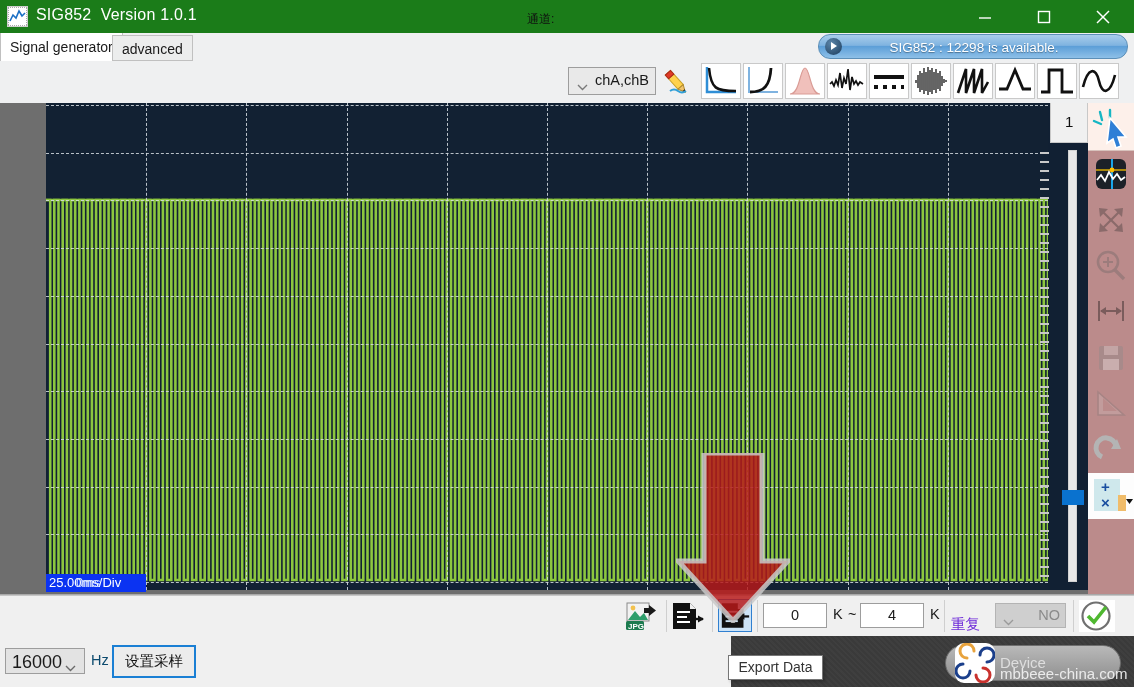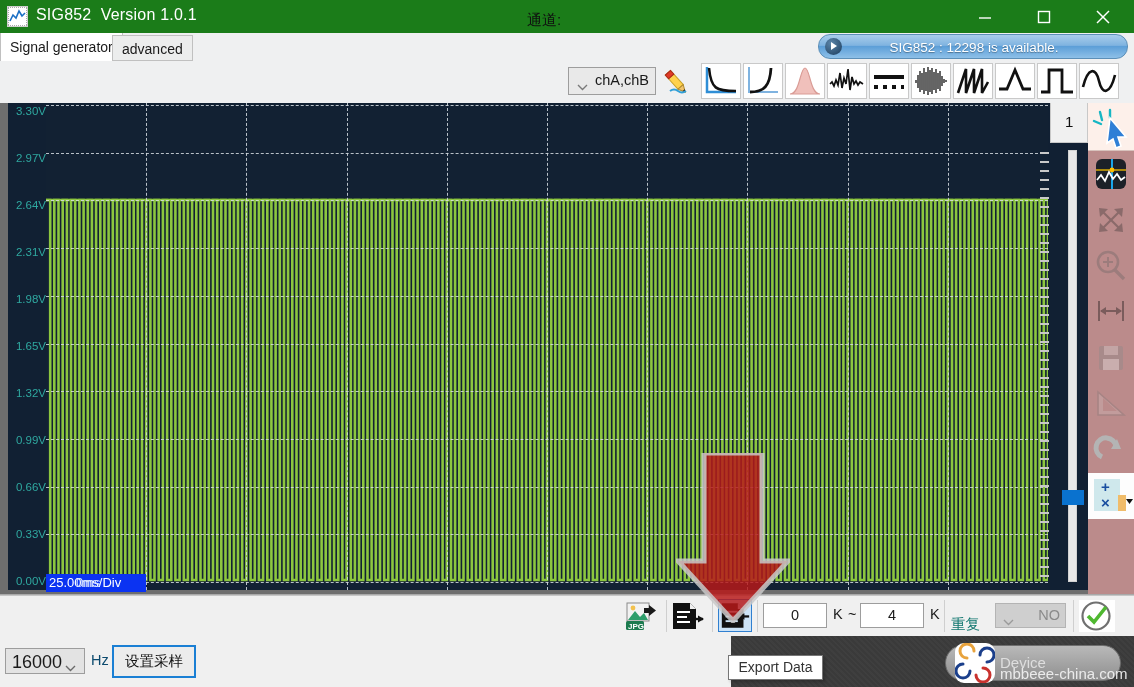--- a/index.html
+++ b/index.html
@@ -33,21 +33,21 @@
           border:1px solid #5c8fb8;box-sizing:border-box;}
   #notify-dot{position:absolute;left:6px;top:3px;width:17px;height:17px;border-radius:50%;
      background:radial-gradient(circle at 35% 30%,#5a84a8,#1c3c5c);}
   #notify-dot::after{content:"";position:absolute;left:6px;top:4px;border-left:6px solid #fff;
      border-top:4px solid transparent;border-bottom:4px solid transparent;}
   #notify-text{position:absolute;left:0;top:0;width:310px;height:25px;line-height:25px;text-align:center;
      font-size:13.5px;color:#ffffff;text-shadow:0 1px 1px rgba(0,0,0,.35);}
   
   #toolbar{position:absolute;left:0;top:62px;width:1134px;height:41px;background:#eff0f1;
            border-bottom:1px solid #b9b9b9;}
-  #ch-label{position:absolute;left:527px;top:11px;font-size:15px;color:#101010;}
+  #ch-label{position:absolute;left:527px;top:11px;font-size:12px;color:#101010;}
   #ch-combo{position:absolute;left:568px;top:67px;width:88px;height:28px;background:#e9e9e9;
             border:1px solid #9d9d9d;box-sizing:border-box;}
   #ch-combo .cv{position:absolute;right:6px;top:4px;font-size:14.5px;color:#1a1a1a;}
   #ch-combo .ca{position:absolute;left:8px;top:9px;}
   #pen-btn{position:absolute;left:663px;top:64px;width:34px;height:34px;}
   .wavebtn{position:absolute;top:63px;width:40px;height:36px;background:#ffffff;border:1px solid #c9c9c9;
            box-sizing:border-box;}
   
   #chartwrap{position:absolute;left:0;top:103px;width:1088px;height:492px;background:#6e6e6e;}
   #yaxis{position:absolute;left:8px;top:0;width:38px;height:487px;background:#112033;}
@@ -80,21 +80,21 @@
   #exp2-btn{position:absolute;left:718px;top:599px;width:34px;height:33px;background:#cce3f7;
             border:1px solid #2f7fd0;box-sizing:border-box;}
   .numbox{position:absolute;top:603px;width:64px;height:25px;background:#ffffff;border:1px solid #9d9d9d;
           box-sizing:border-box;text-align:center;line-height:23px;font-size:14.5px;color:#1a1a1a;}
   #num-a{left:763px;}
   #num-b{left:860px;}
   .kunit{position:absolute;top:606px;font-size:14.5px;color:#1a1a1a;}
   #k-a{left:833px;}
   #tilde{position:absolute;left:848px;top:606px;font-size:14.5px;color:#1a1a1a;}
   #k-b{left:930px;}
-  #rep-label{position:absolute;left:951px;top:615px;font-size:14.5px;color:#0f766e;}
+  #rep-label{position:absolute;left:951px;top:615px;font-size:14.5px;color:#6d28d9;}
   #rep-combo{position:absolute;left:995px;top:603px;width:71px;height:25px;background:#cfcfcf;
              border:1px solid #b4b4b4;box-sizing:border-box;}
   #rep-combo .rv{position:absolute;right:5px;top:3px;font-size:14.5px;color:#8a8a8a;}
   #rep-combo .ra{position:absolute;left:7px;top:8px;}
   #ok-btn{position:absolute;left:1079px;top:600px;width:36px;height:32px;background:#fff;}
   
   #footer{position:absolute;left:0;top:636px;width:1134px;height:51px;background:#f0f0f0;}
   #footer-dark{position:absolute;left:731px;top:636px;width:403px;height:51px;
      background:#3a3a3a;
      background-image:repeating-linear-gradient(45deg,rgba(255,255,255,.025) 0 2px,transparent 2px 4px);}
@@ -248,33 +248,20 @@
     <polyline points="3,28 3,28 11,28 11,6 24,6 24,28 35,28" fill="none" stroke="#111" stroke-width="2.8"></polyline>
   </svg>
 </div>
 <div class="wavebtn" style="left:1079px">
   <svg width="38" height="34" viewBox="0 0 38 34">
     <path d="M3 23 C 8 3, 16 3, 19 17 C 22 31, 30 31, 35 11" fill="none" stroke="#111" stroke-width="2.6"></path>
   </svg>
 </div>
 
 <div id="chartwrap">
-  <div id="yaxis">
-      <div class="ytick" style="top: 2px;">3.30V</div>
-      <div class="ytick" style="top: 49px;">2.97V</div>
-      <div class="ytick" style="top: 96px;">2.64V</div>
-      <div class="ytick" style="top: 143px;">2.31V</div>
-      <div class="ytick" style="top: 190px;">1.98V</div>
-      <div class="ytick" style="top: 237px;">1.65V</div>
-      <div class="ytick" style="top: 284px;">1.32V</div>
-      <div class="ytick" style="top: 331px;">0.99V</div>
-      <div class="ytick" style="top: 378px;">0.66V</div>
-      <div class="ytick" style="top: 425px;">0.33V</div>
-      <div class="ytick" style="top: 472px;">0.00V</div>
-    </div>
   <div id="plot">
     <svg id="wave" viewBox="0 0 1002 487" preserveAspectRatio="none">
         <line x1="0" x2="1002" y1="97" y2="97" stroke="#8cc63f" stroke-width="2.4"></line>
         <path d="M 0 97.0 L 4.2 97.0 L 4.2 477.0 L 8.3 477.0 L 8.3 97.0 L 12.5 97.0 L 12.5 477.0 L 16.7 477.0 L 16.7 97.0 L 20.9 97.0 L 20.9 477.0 L 25.0 477.0 L 25.0 97.0 L 29.2 97.0 L 29.2 477.0 L 33.4 477.0 L 33.4 97.0 L 37.6 97.0 L 37.6 477.0 L 41.8 477.0 L 41.8 97.0 L 45.9 97.0 L 45.9 477.0 L 50.1 477.0 L 50.1 97.0 L 54.3 97.0 L 54.3 477.0 L 58.4 477.0 L 58.4 97.0 L 62.6 97.0 L 62.6 477.0 L 66.8 477.0 L 66.8 97.0 L 71.0 97.0 L 71.0 477.0 L 75.1 477.0 L 75.1 97.0 L 79.3 97.0 L 79.3 477.0 L 83.5 477.0 L 83.5 97.0 L 87.7 97.0 L 87.7 477.0 L 91.8 477.0 L 91.8 97.0 L 96.0 97.0 L 96.0 477.0 L 100.2 477.0 L 100.2 97.0 L 104.4 97.0 L 104.4 477.0 L 108.5 477.0 L 108.5 97.0 L 112.7 97.0 L 112.7 477.0 L 116.9 477.0 L 116.9 97.0 L 121.1 97.0 L 121.1 477.0 L 125.3 477.0 L 125.3 97.0 L 129.4 97.0 L 129.4 477.0 L 133.6 477.0 L 133.6 97.0 L 137.8 97.0 L 137.8 477.0 L 141.9 477.0 L 141.9 97.0 L 146.1 97.0 L 146.1 477.0 L 150.3 477.0 L 150.3 97.0 L 154.5 97.0 L 154.5 477.0 L 158.7 477.0 L 158.7 97.0 L 162.8 97.0 L 162.8 477.0 L 167.0 477.0 L 167.0 97.0 L 171.2 97.0 L 171.2 477.0 L 175.3 477.0 L 175.3 97.0 L 179.5 97.0 L 179.5 477.0 L 183.7 477.0 L 183.7 97.0 L 187.9 97.0 L 187.9 477.0 L 192.0 477.0 L 192.0 97.0 L 196.2 97.0 L 196.2 477.0 L 200.4 477.0 L 200.4 97.0 L 204.6 97.0 L 204.6 477.0 L 208.8 477.0 L 208.8 97.0 L 212.9 97.0 L 212.9 477.0 L 217.1 477.0 L 217.1 97.0 L 221.3 97.0 L 221.3 477.0 L 225.4 477.0 L 225.4 97.0 L 229.6 97.0 L 229.6 477.0 L 233.8 477.0 L 233.8 97.0 L 238.0 97.0 L 238.0 477.0 L 242.1 477.0 L 242.1 97.0 L 246.3 97.0 L 246.3 477.0 L 250.5 477.0 L 250.5 97.0 L 254.7 97.0 L 254.7 477.0 L 258.8 477.0 L 258.8 97.0 L 263.0 97.0 L 263.0 477.0 L 267.2 477.0 L 267.2 97.0 L 271.4 97.0 L 271.4 477.0 L 275.6 477.0 L 275.6 97.0 L 279.7 97.0 L 279.7 477.0 L 283.9 477.0 L 283.9 97.0 L 288.1 97.0 L 288.1 477.0 L 292.3 477.0 L 292.3 97.0 L 296.4 97.0 L 296.4 477.0 L 300.6 477.0 L 300.6 97.0 L 304.8 97.0 L 304.8 477.0 L 308.9 477.0 L 308.9 97.0 L 313.1 97.0 L 313.1 477.0 L 317.3 477.0 L 317.3 97.0 L 321.5 97.0 L 321.5 477.0 L 325.6 477.0 L 325.6 97.0 L 329.8 97.0 L 329.8 477.0 L 334.0 477.0 L 334.0 97.0 L 338.2 97.0 L 338.2 477.0 L 342.3 477.0 L 342.3 97.0 L 346.5 97.0 L 346.5 477.0 L 350.7 477.0 L 350.7 97.0 L 354.9 97.0 L 354.9 477.0 L 359.1 477.0 L 359.1 97.0 L 363.2 97.0 L 363.2 477.0 L 367.4 477.0 L 367.4 97.0 L 371.6 97.0 L 371.6 477.0 L 375.8 477.0 L 375.8 97.0 L 379.9 97.0 L 379.9 477.0 L 384.1 477.0 L 384.1 97.0 L 388.3 97.0 L 388.3 477.0 L 392.4 477.0 L 392.4 97.0 L 396.6 97.0 L 396.6 477.0 L 400.8 477.0 L 400.8 97.0 L 405.0 97.0 L 405.0 477.0 L 409.1 477.0 L 409.1 97.0 L 413.3 97.0 L 413.3 477.0 L 417.5 477.0 L 417.5 97.0 L 421.7 97.0 L 421.7 477.0 L 425.8 477.0 L 425.8 97.0 L 430.0 97.0 L 430.0 477.0 L 434.2 477.0 L 434.2 97.0 L 438.4 97.0 L 438.4 477.0 L 442.5 477.0 L 442.5 97.0 L 446.7 97.0 L 446.7 477.0 L 450.9 477.0 L 450.9 97.0 L 455.1 97.0 L 455.1 477.0 L 459.3 477.0 L 459.3 97.0 L 463.4 97.0 L 463.4 477.0 L 467.6 477.0 L 467.6 97.0 L 471.8 97.0 L 471.8 477.0 L 475.9 477.0 L 475.9 97.0 L 480.1 97.0 L 480.1 477.0 L 484.3 477.0 L 484.3 97.0 L 488.5 97.0 L 488.5 477.0 L 492.6 477.0 L 492.6 97.0 L 496.8 97.0 L 496.8 477.0 L 501.0 477.0 L 501.0 97.0 L 505.2 97.0 L 505.2 477.0 L 509.3 477.0 L 509.3 97.0 L 513.5 97.0 L 513.5 477.0 L 517.7 477.0 L 517.7 97.0 L 521.9 97.0 L 521.9 477.0 L 526.0 477.0 L 526.0 97.0 L 530.2 97.0 L 530.2 477.0 L 534.4 477.0 L 534.4 97.0 L 538.6 97.0 L 538.6 477.0 L 542.8 477.0 L 542.8 97.0 L 546.9 97.0 L 546.9 477.0 L 551.1 477.0 L 551.1 97.0 L 555.3 97.0 L 555.3 477.0 L 559.4 477.0 L 559.4 97.0 L 563.6 97.0 L 563.6 477.0 L 567.8 477.0 L 567.8 97.0 L 572.0 97.0 L 572.0 477.0 L 576.1 477.0 L 576.1 97.0 L 580.3 97.0 L 580.3 477.0 L 584.5 477.0 L 584.5 97.0 L 588.7 97.0 L 588.7 477.0 L 592.9 477.0 L 592.9 97.0 L 597.0 97.0 L 597.0 477.0 L 601.2 477.0 L 601.2 97.0 L 605.4 97.0 L 605.4 477.0 L 609.5 477.0 L 609.5 97.0 L 613.7 97.0 L 613.7 477.0 L 617.9 477.0 L 617.9 97.0 L 622.1 97.0 L 622.1 477.0 L 626.3 477.0 L 626.3 97.0 L 630.4 97.0 L 630.4 477.0 L 634.6 477.0 L 634.6 97.0 L 638.8 97.0 L 638.8 477.0 L 642.9 477.0 L 642.9 97.0 L 647.1 97.0 L 647.1 477.0 L 651.3 477.0 L 651.3 97.0 L 655.5 97.0 L 655.5 477.0 L 659.6 477.0 L 659.6 97.0 L 663.8 97.0 L 663.8 477.0 L 668.0 477.0 L 668.0 97.0 L 672.2 97.0 L 672.2 477.0 L 676.4 477.0 L 676.4 97.0 L 680.5 97.0 L 680.5 477.0 L 684.7 477.0 L 684.7 97.0 L 688.9 97.0 L 688.9 477.0 L 693.0 477.0 L 693.0 97.0 L 697.2 97.0 L 697.2 477.0 L 701.4 477.0 L 701.4 97.0 L 705.6 97.0 L 705.6 477.0 L 709.8 477.0 L 709.8 97.0 L 713.9 97.0 L 713.9 477.0 L 718.1 477.0 L 718.1 97.0 L 722.3 97.0 L 722.3 477.0 L 726.4 477.0 L 726.4 97.0 L 730.6 97.0 L 730.6 477.0 L 734.8 477.0 L 734.8 97.0 L 739.0 97.0 L 739.0 477.0 L 743.1 477.0 L 743.1 97.0 L 747.3 97.0 L 747.3 477.0 L 751.5 477.0 L 751.5 97.0 L 755.7 97.0 L 755.7 477.0 L 759.9 477.0 L 759.9 97.0 L 764.0 97.0 L 764.0 477.0 L 768.2 477.0 L 768.2 97.0 L 772.4 97.0 L 772.4 477.0 L 776.5 477.0 L 776.5 97.0 L 780.7 97.0 L 780.7 477.0 L 784.9 477.0 L 784.9 97.0 L 789.1 97.0 L 789.1 477.0 L 793.3 477.0 L 793.3 97.0 L 797.4 97.0 L 797.4 477.0 L 801.6 477.0 L 801.6 97.0 L 805.8 97.0 L 805.8 477.0 L 809.9 477.0 L 809.9 97.0 L 814.1 97.0 L 814.1 477.0 L 818.3 477.0 L 818.3 97.0 L 822.5 97.0 L 822.5 477.0 L 826.6 477.0 L 826.6 97.0 L 830.8 97.0 L 830.8 477.0 L 835.0 477.0 L 835.0 97.0 L 839.2 97.0 L 839.2 477.0 L 843.3 477.0 L 843.3 97.0 L 847.5 97.0 L 847.5 477.0 L 851.7 477.0 L 851.7 97.0 L 855.9 97.0 L 855.9 477.0 L 860.0 477.0 L 860.0 97.0 L 864.2 97.0 L 864.2 477.0 L 868.4 477.0 L 868.4 97.0 L 872.6 97.0 L 872.6 477.0 L 876.8 477.0 L 876.8 97.0 L 880.9 97.0 L 880.9 477.0 L 885.1 477.0 L 885.1 97.0 L 889.3 97.0 L 889.3 477.0 L 893.4 477.0 L 893.4 97.0 L 897.6 97.0 L 897.6 477.0 L 901.8 477.0 L 901.8 97.0 L 906.0 97.0 L 906.0 477.0 L 910.1 477.0 L 910.1 97.0 L 914.3 97.0 L 914.3 477.0 L 918.5 477.0 L 918.5 97.0 L 922.7 97.0 L 922.7 477.0 L 926.8 477.0 L 926.8 97.0 L 931.0 97.0 L 931.0 477.0 L 935.2 477.0 L 935.2 97.0 L 939.4 97.0 L 939.4 477.0 L 943.5 477.0 L 943.5 97.0 L 947.7 97.0 L 947.7 477.0 L 951.9 477.0 L 951.9 97.0 L 956.1 97.0 L 956.1 477.0 L 960.3 477.0 L 960.3 97.0 L 964.4 97.0 L 964.4 477.0 L 968.6 477.0 L 968.6 97.0 L 972.8 97.0 L 972.8 477.0 L 976.9 477.0 L 976.9 97.0 L 981.1 97.0 L 981.1 477.0 L 985.3 477.0 L 985.3 97.0 L 989.5 97.0 L 989.5 477.0 L 993.6 477.0 L 993.6 97.0 L 997.8 97.0 L 997.8 477.0 L 1002.0 477.0 L 1002.0 97.0" fill="none" stroke="#8cc63f" stroke-width="2.6"></path>
       </svg>
   <div class="vgrid" style="left: 100.2px;"></div>
       <div class="vgrid" style="left: 200.4px;"></div>
       <div class="vgrid" style="left: 300.6px;"></div>
       <div class="vgrid" style="left: 400.8px;"></div>
       <div class="vgrid" style="left: 501px;"></div>

